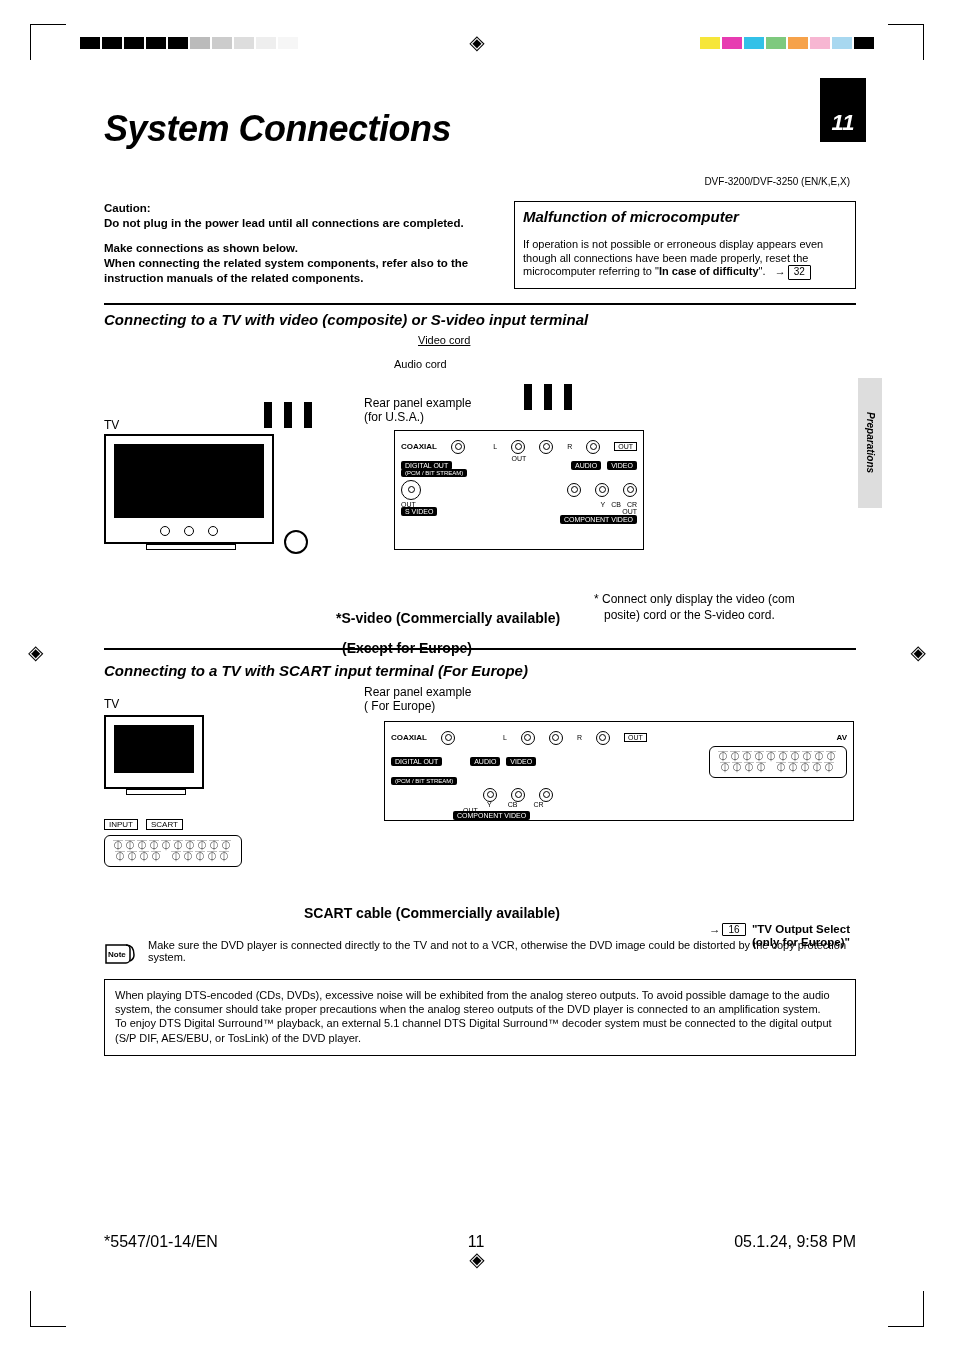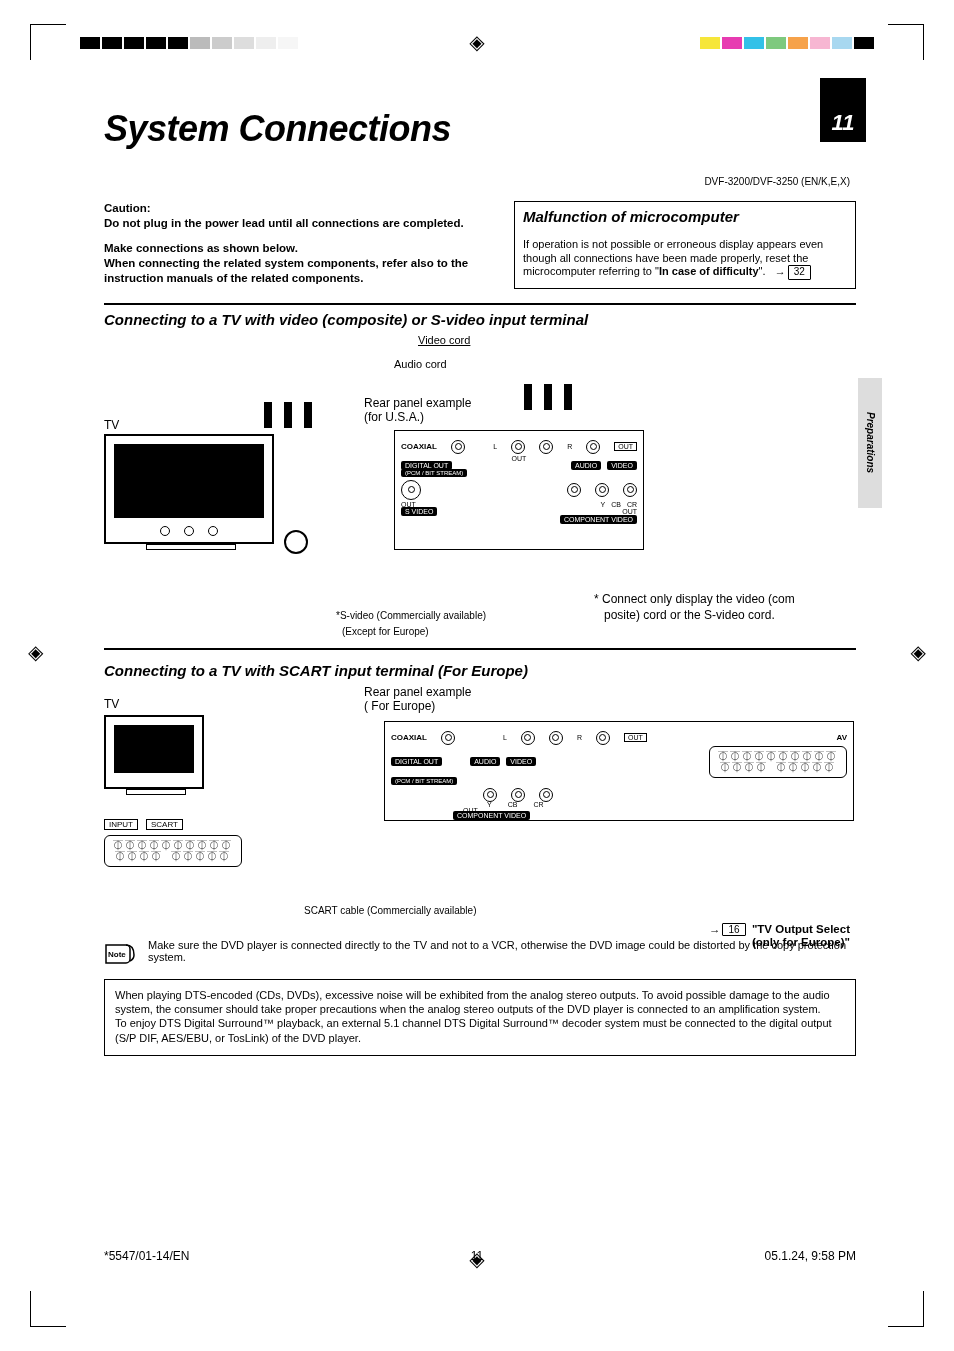--- a/index.html
+++ b/index.html
@@ -54,21 +54,21 @@
   .malbox { border: 1px solid #000; padding: 6px 8px 8px 8px; font-size: 11px; line-height: 1.25; }
   .malbox h3 { margin: 0 0 11px 0; font-size: 15px; font-style: italic; font-weight: 700; }
   .pageref { display: inline-block; border: 1px solid #000; padding: 0 5px; font-size: 10px; border-radius:1px; }
 
   .section-rule { border: none; border-top: 2px solid #000; margin: 14px 0 6px 0; }
   .section-head { font-size: 15px; font-style: italic; font-weight: 700; margin: 4px 0 6px 0; }
 
   .diagram { position: relative; height: 300px; border: 0; }
   .dia-label { position: absolute; font-size: 11px; }
   .dia-bold  { font-size: 12px; font-weight: 400; text-align: center; }
-  .small-label { font-size: 10px; line-height:1.25; }
+  .small-label { font-size: 14px; line-height:1.25;font-weight:bold; }
 
   
   .tv { position:absolute; width:170px; height:110px; border:2px solid #000; background:#fff; }
   .tv .screen { position:absolute; left:8px; top:8px; right:8px; height:74px; background:#000; }
   .tv .base { position:absolute; bottom:-8px; left:40px; width:90px; height:6px; border:1px solid #000; background:#fff;}
   .tv .jacks { position:absolute; bottom:4px; left:10px; right:10px; height:14px; display:flex; gap:14px; align-items:center; justify-content:center; font-size:9px;}
   .jack { width:10px;height:10px;border:1.5px solid #000;border-radius:50%; }
 
   
   .panel { position:absolute; border:1px solid #000; background:#fff; padding:6px; }
@@ -94,21 +94,21 @@
   .section-2 { margin-top: 12px; }
   .diagram2 { position:relative; height:250px; }
 
   .note-row { display:flex; gap:10px; align-items:flex-start; font-size:11px; margin-top:4px; }
   .note-icon { flex:0 0 34px; height:30px; position:relative; }
   .note-icon svg { width:34px; height:30px; }
 
   .dts-box { border:1px solid #000; padding:8px 10px 10px; margin-top:10px; font-size:11px; line-height:1.3; }
   .dts-box h3 { margin:0 0 4px 0; font-size:15px; font-style:italic; font-weight:700; }
 
-  .footer { position:absolute; left:104px; bottom:88px; width:752px; display:flex; justify-content:space-between; font-size:12px; }
+  .footer { position:absolute; left:104px; bottom:100px; width:752px; display:flex; justify-content:space-between; font-size:16px; }
 
   .tv-select { text-align:right; font-size:11.5px; font-weight:700; margin-top:0; }
   .arrow { font-weight:400; margin-right:2px;}
 
 </style>
 </head>
 <body>
 
 <div class="corner-lines tl"></div>
 <div class="corner-lines tr"></div>
@@ -248,21 +248,21 @@
         <span class="tinytxt">OUT</span>
       </div>
       <div class="row" style="justify-content:flex-end; margin-top:-4px;">
         <span class="pill">COMPONENT VIDEO</span>
       </div>
     </div>
 
     <div style="position:absolute; left:180px; top:196px; width:24px; height:24px; border:2px solid #000; border-radius:50%;"></div>
 
     <div class="dia-label small-label" style="left:232px; top:276px;">*S-video (Commercially available)</div>
-    <div class="dia-label small-label" style="left:238px; top:292px;">(Except for Europe)</div>
+    <div class="dia-label small-label" style="left:238px; top:306px;">(Except for Europe)</div>
 
     <div class="dia-label dia-bold" style="left:490px; top:258px;">* Connect only display the video (com</div>
     <div class="dia-label dia-bold" style="left:500px; top:274px;">posite) cord or the S-video cord.</div>
   </div>
 
   <hr class="section-rule">
   <div class="section-head section-2">Connecting to a TV with SCART input terminal (For Europe)</div>
 
   <div class="diagram2">
     <div class="dia-label dia-bold" style="left:260px; top:0;">Rear panel example</div>

